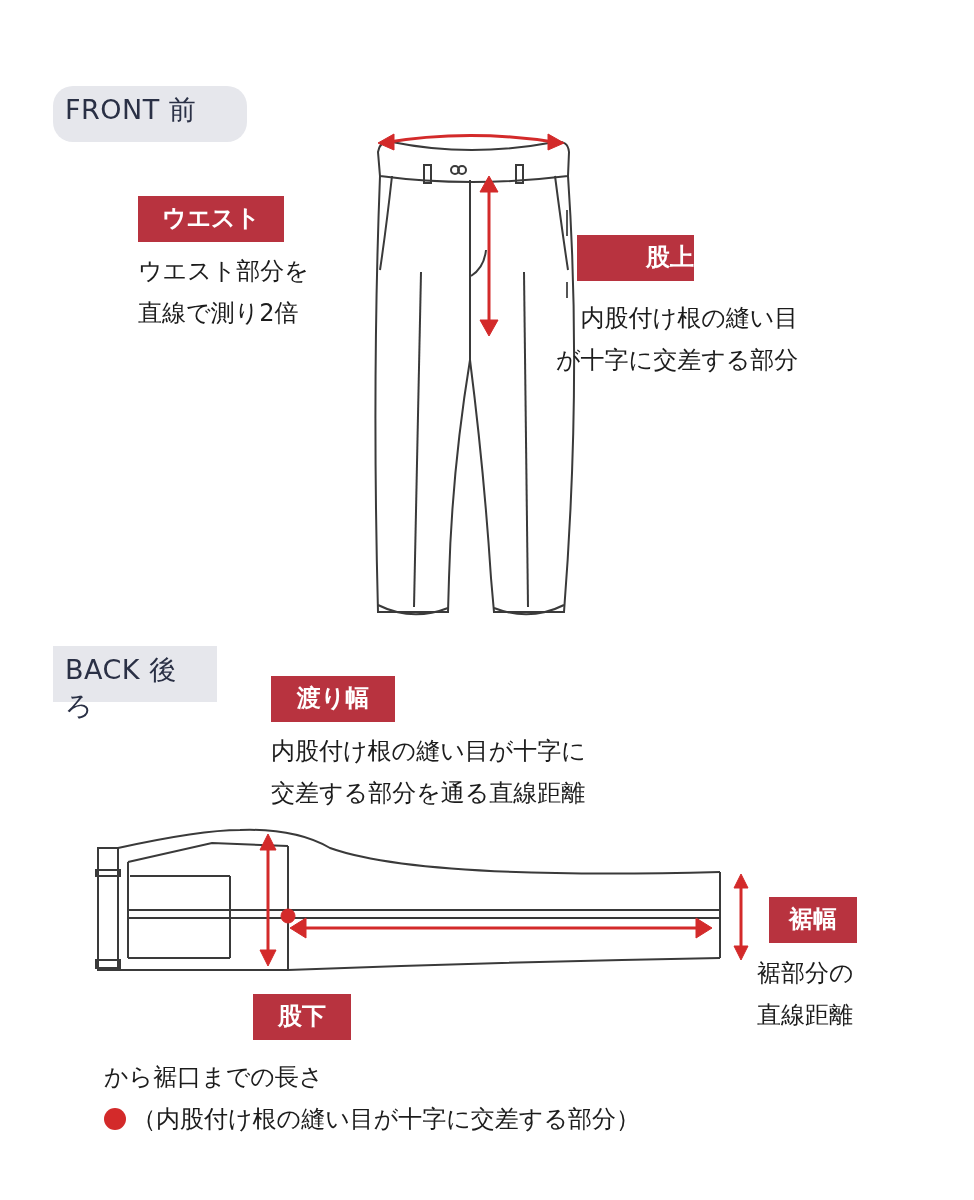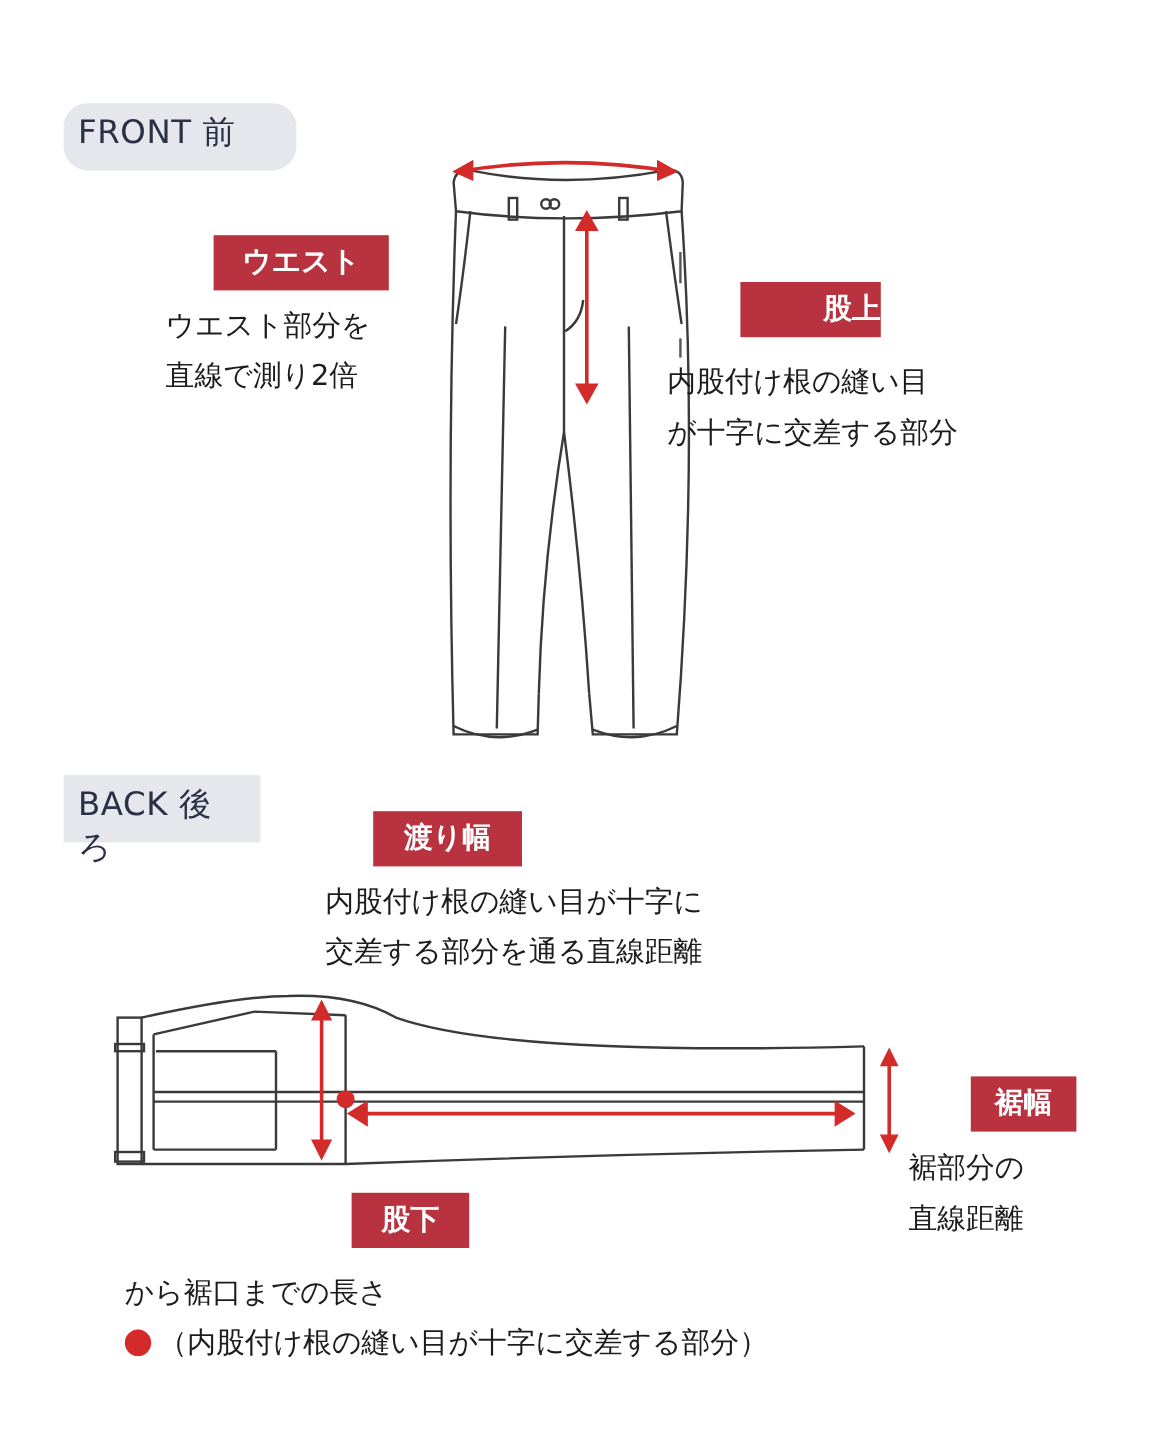--- a/index.html
+++ b/index.html
@@ -1,21 +1,21 @@
 <!DOCTYPE html>
 <html><head>
   <meta charset="utf-8">
   <style>
     html, body { margin: 0; padding: 0; background: #ffffff; }
     body { width: 974px; height: 1200px; position: relative; overflow: hidden;
            font-family: "DejaVu Sans", "Liberation Sans", sans-serif; color: #1f1f1f; }
     .section-label { position: absolute; background: #e6e7ec; color: #2a3045;
            font-size: 27px; padding: 6px 14px 8px 12px; box-sizing: border-box; letter-spacing: 0.5px; }
     .tag { position: absolute; background: #b8333f; color: #ffffff; font-size: 24px;
-           font-weight: bold; text-align: center; box-sizing: border-box; line-height: 44px; height: 46px; margin-left: 40px; }
+           font-weight: bold; text-align: center; box-sizing: border-box; line-height: 44px; height: 46px; }
     .desc { position: absolute; font-size: 24px; line-height: 42px; font-weight: normal; color: #1c1c1c; white-space: nowrap; }
     .desc div { display: block; }
     svg { position: absolute; left: 0; top: 0; }
     .dot { display: inline-block; width: 22px; height: 22px; border-radius: 50%; background: #d32a2a; vertical-align: -3px; margin-right: 6px; }
   </style>
 </head>
 <body>
 
 <svg width="974" height="1200" viewBox="0 0 974 1200">
 
@@ -109,21 +109,21 @@
 
 <div class="section-label" style="left:53px; top:86px; width:194px; height:56px;border-radius:20px;">FRONT 前</div>
 
 <div class="tag" style="left:138px; top:196px; width:146px;">ウエスト</div>
 <div class="desc" style="left:138px; top:250px;">
   <div>ウエスト部分を</div>
   <div>直線で測り2倍</div>
 </div>
 
 <div class="tag" style="left:577px; top:235px; width:117px;text-align:right;">股上</div>
-<div class="desc" style="left:556px; top:297px;">
+<div class="desc" style="left:556px; top:297px;text-align:right;">
   <div>内股付け根の縫い目</div>
   <div>が十字に交差する部分</div>
 </div>
 
 <div class="section-label" style="left:53px; top:646px; width:164px; height:56px;">BACK 後ろ</div>
 
 <div class="tag" style="left:271px; top:676px; width:124px;">渡り幅</div>
 <div class="desc" style="left:271px; top:730px;">
   <div>内股付け根の縫い目が十字に</div>
   <div>交差する部分を通る直線距離</div>

